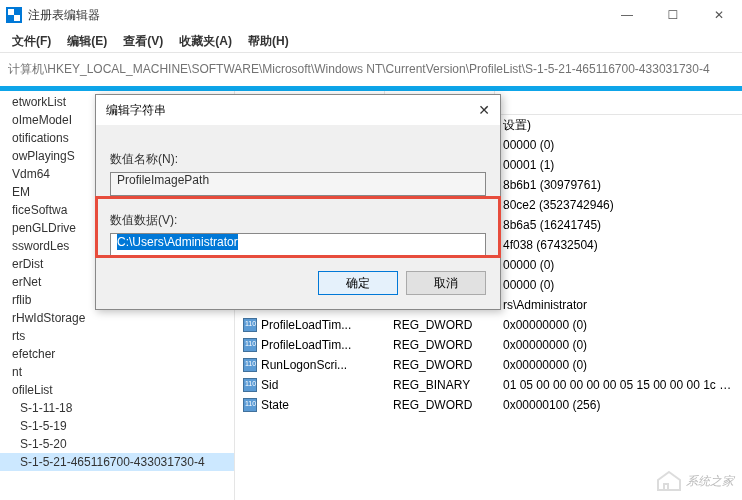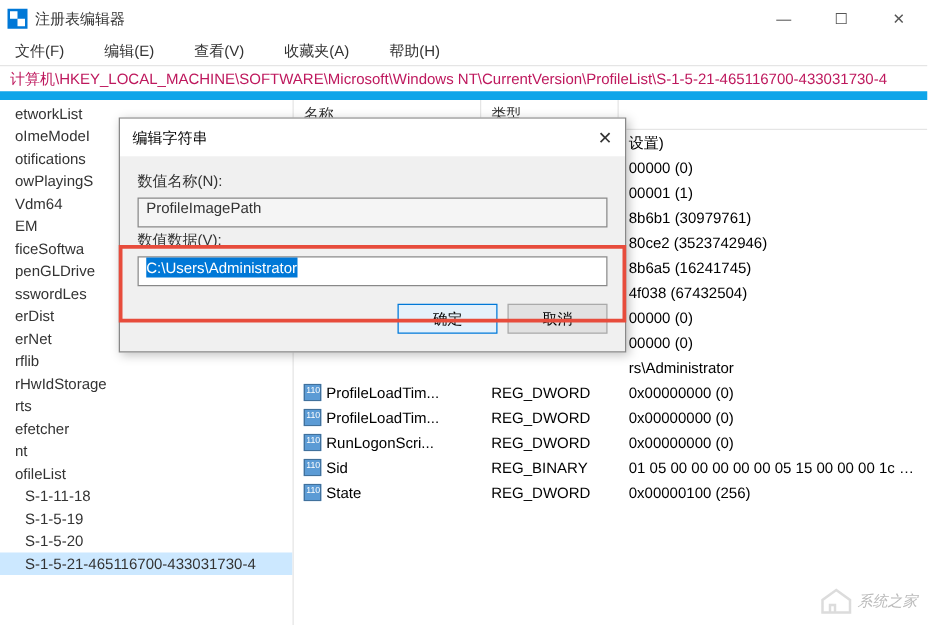--- a/index.html
+++ b/index.html
@@ -6,24 +6,24 @@
 body { background: #fff; width: 742px; height: 500px; overflow: hidden; position: relative; }
 
 .titlebar { height: 30px; display: flex; align-items: center; padding: 0 0 0 6px; background: #fff; }
 .titlebar .app-icon { width: 16px; height: 16px; background: #0078d7; display: inline-block; margin-right: 6px; position: relative; }
 .titlebar .app-icon::before { content: ""; position: absolute; width: 6px; height: 6px; background: #fff; top: 2px; left: 2px; }
 .titlebar .app-icon::after { content: ""; position: absolute; width: 6px; height: 6px; background: #fff; bottom: 2px; right: 2px; }
 .titlebar .title { color: #333; }
 .titlebar .win-controls { margin-left: auto; display: flex; }
 .titlebar .win-controls div { width: 46px; height: 30px; display: flex; align-items: center; justify-content: center; color: #555; }
 
-.menubar { height: 22px; display: flex; align-items: center; padding: 0 6px; gap: 20px; }
+.menubar { height: 22px; display: flex; align-items: center; padding: 0 6px; gap: 4px; font-weight: bold; }
 .menubar span { padding: 2px 6px; color: #333; }
 
-.addressbar { height: 28px; border-top: 1px solid #e5e5e5; border-bottom: 7px solid #0ea5e9; display: flex; align-items: center; padding: 0 8px; color: #be185d; white-space: nowrap; overflow: hidden; }
+.addressbar { height: 39px; border-top: 1px solid #e5e5e5; border-bottom: 5px solid #0ea5e9; display: flex; align-items: center; padding: 0 8px; color: #737373; white-space: nowrap; overflow: hidden; }
 
 .main { display: flex; height: calc(500px - 30px - 22px - 28px); }
 .tree { width: 235px; border-right: 1px solid #e5e5e5; overflow: hidden; padding: 2px 0; }
 .tree-item { padding: 2px 4px 2px 12px; white-space: nowrap; color: #333; overflow: hidden; text-overflow: clip; }
 .tree-item.selected { background: #cce8ff; }
 .tree-item.indent1 { padding-left: 20px; }
 
 .listview { flex: 1; overflow: hidden; }
 .list-header { display: flex; border-bottom: 1px solid #e5e5e5; height: 24px; align-items: center; }
 .list-header div { padding: 0 8px; color: #333; border-right: 1px solid #e5e5e5; height: 100%; display: flex; align-items: center; }
@@ -33,21 +33,21 @@
 .list-row { display: flex; height: 20px; align-items: center; padding: 0; }
 .list-row .cell { padding: 0 8px; overflow: hidden; white-space: nowrap; text-overflow: ellipsis; }
 .reg-icon { width: 14px; height: 14px; display: inline-block; margin-right: 4px; vertical-align: middle; background: #5b9bd5; border: 1px solid #41719c; position: relative; }
 .reg-icon.bin::after { content: "110"; font-size: 7px; color: #fff; position: absolute; top: 1px; left: 1px; line-height: 7px; }
 
 
 .dialog { position: absolute; left: 95px; top: 94px; width: 406px; background: #f0f0f0; border: 1px solid #888; box-shadow: 2px 2px 8px rgba(0,0,0,0.25); }
 .dialog-title { height: 30px; display: flex; align-items: center; padding: 0 10px; background: #fff; }
 .dialog-title .close { margin-left: auto; font-size: 14px; color: #333; }
 .dialog-body { padding: 10px 14px 14px; }
-.dialog-label { margin: 2px 0 4px; color: #333; }
+.dialog-label { margin: 16px 0 4px; color: #333; }
 .dialog-input { width: 100%; height: 24px; border: 1px solid #888; padding: 0 6px; background: #fff; color: #333; }
 .dialog-input.readonly { background: #f5f5f5; }
 .dialog-input.sel { background: #fff; }
 .dialog-input.sel .seltext { background: #0078d7; color: #fff; padding: 1px 0; display: inline-block; }
 .dialog-buttons { display: flex; justify-content: flex-end; gap: 8px; margin-top: 14px; }
 .dialog-buttons button { width: 80px; height: 24px; border: 1px solid #aaa; background: #e1e1e1; cursor: pointer; }
 .dialog-buttons button.primary { border: 1px solid #0078d7; background: #e5f1fb; }
 
 .redbox { position: absolute; border: 3px solid #e74c3c; pointer-events: none; }
 .redbox.r1 { left: 95px; top: 196px; width: 406px; height: 62px; }

